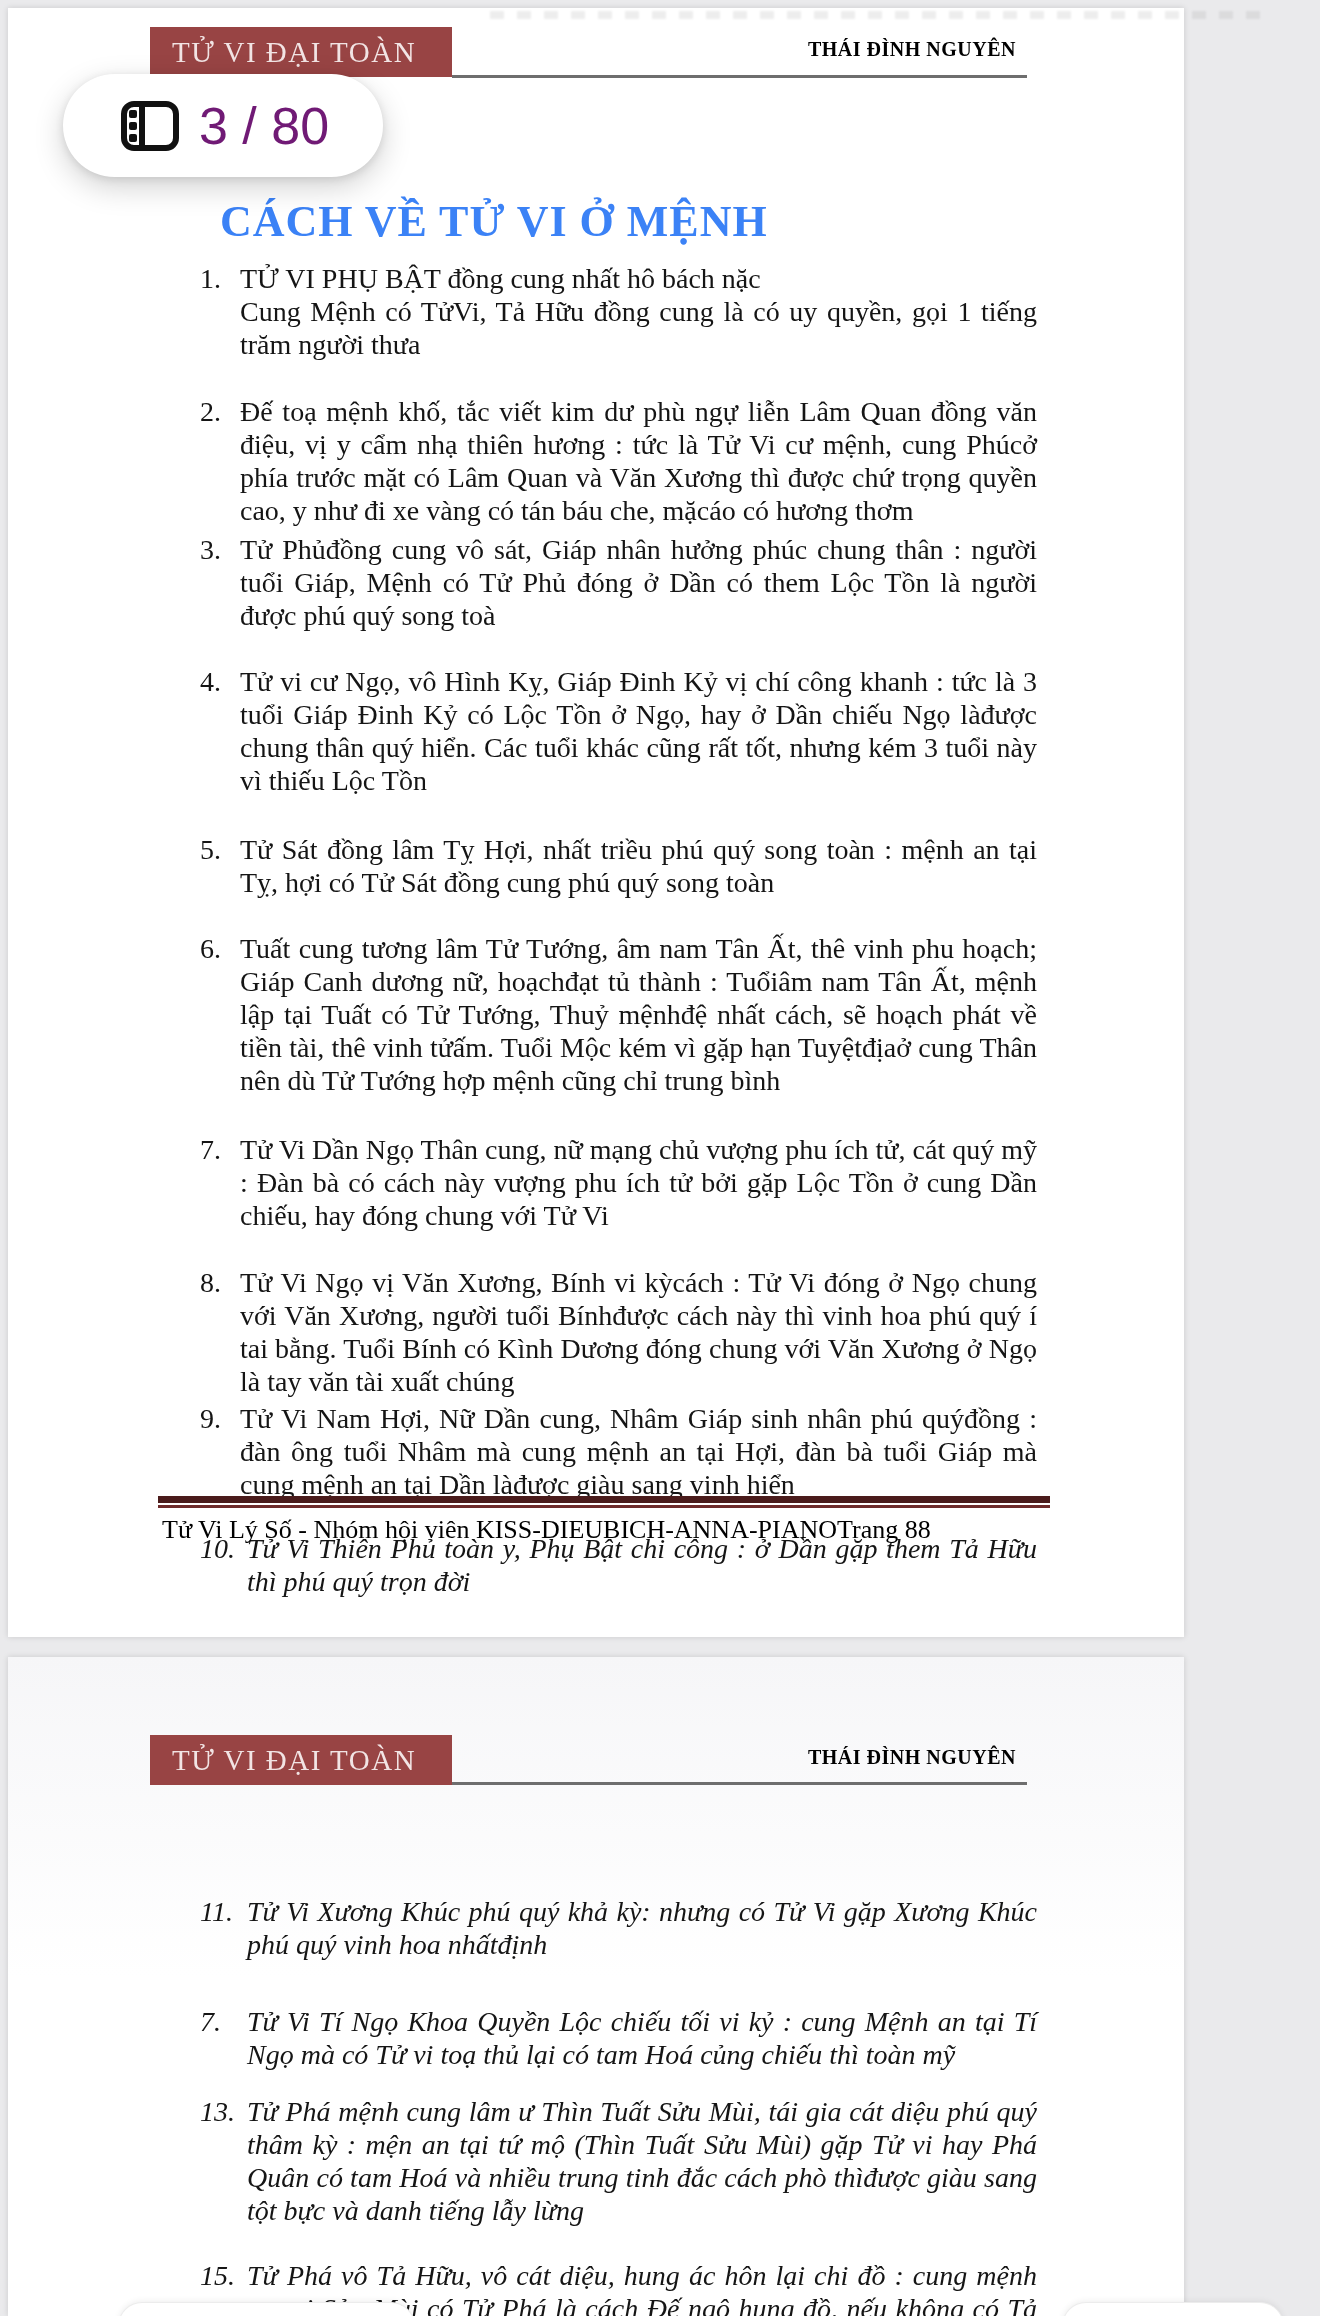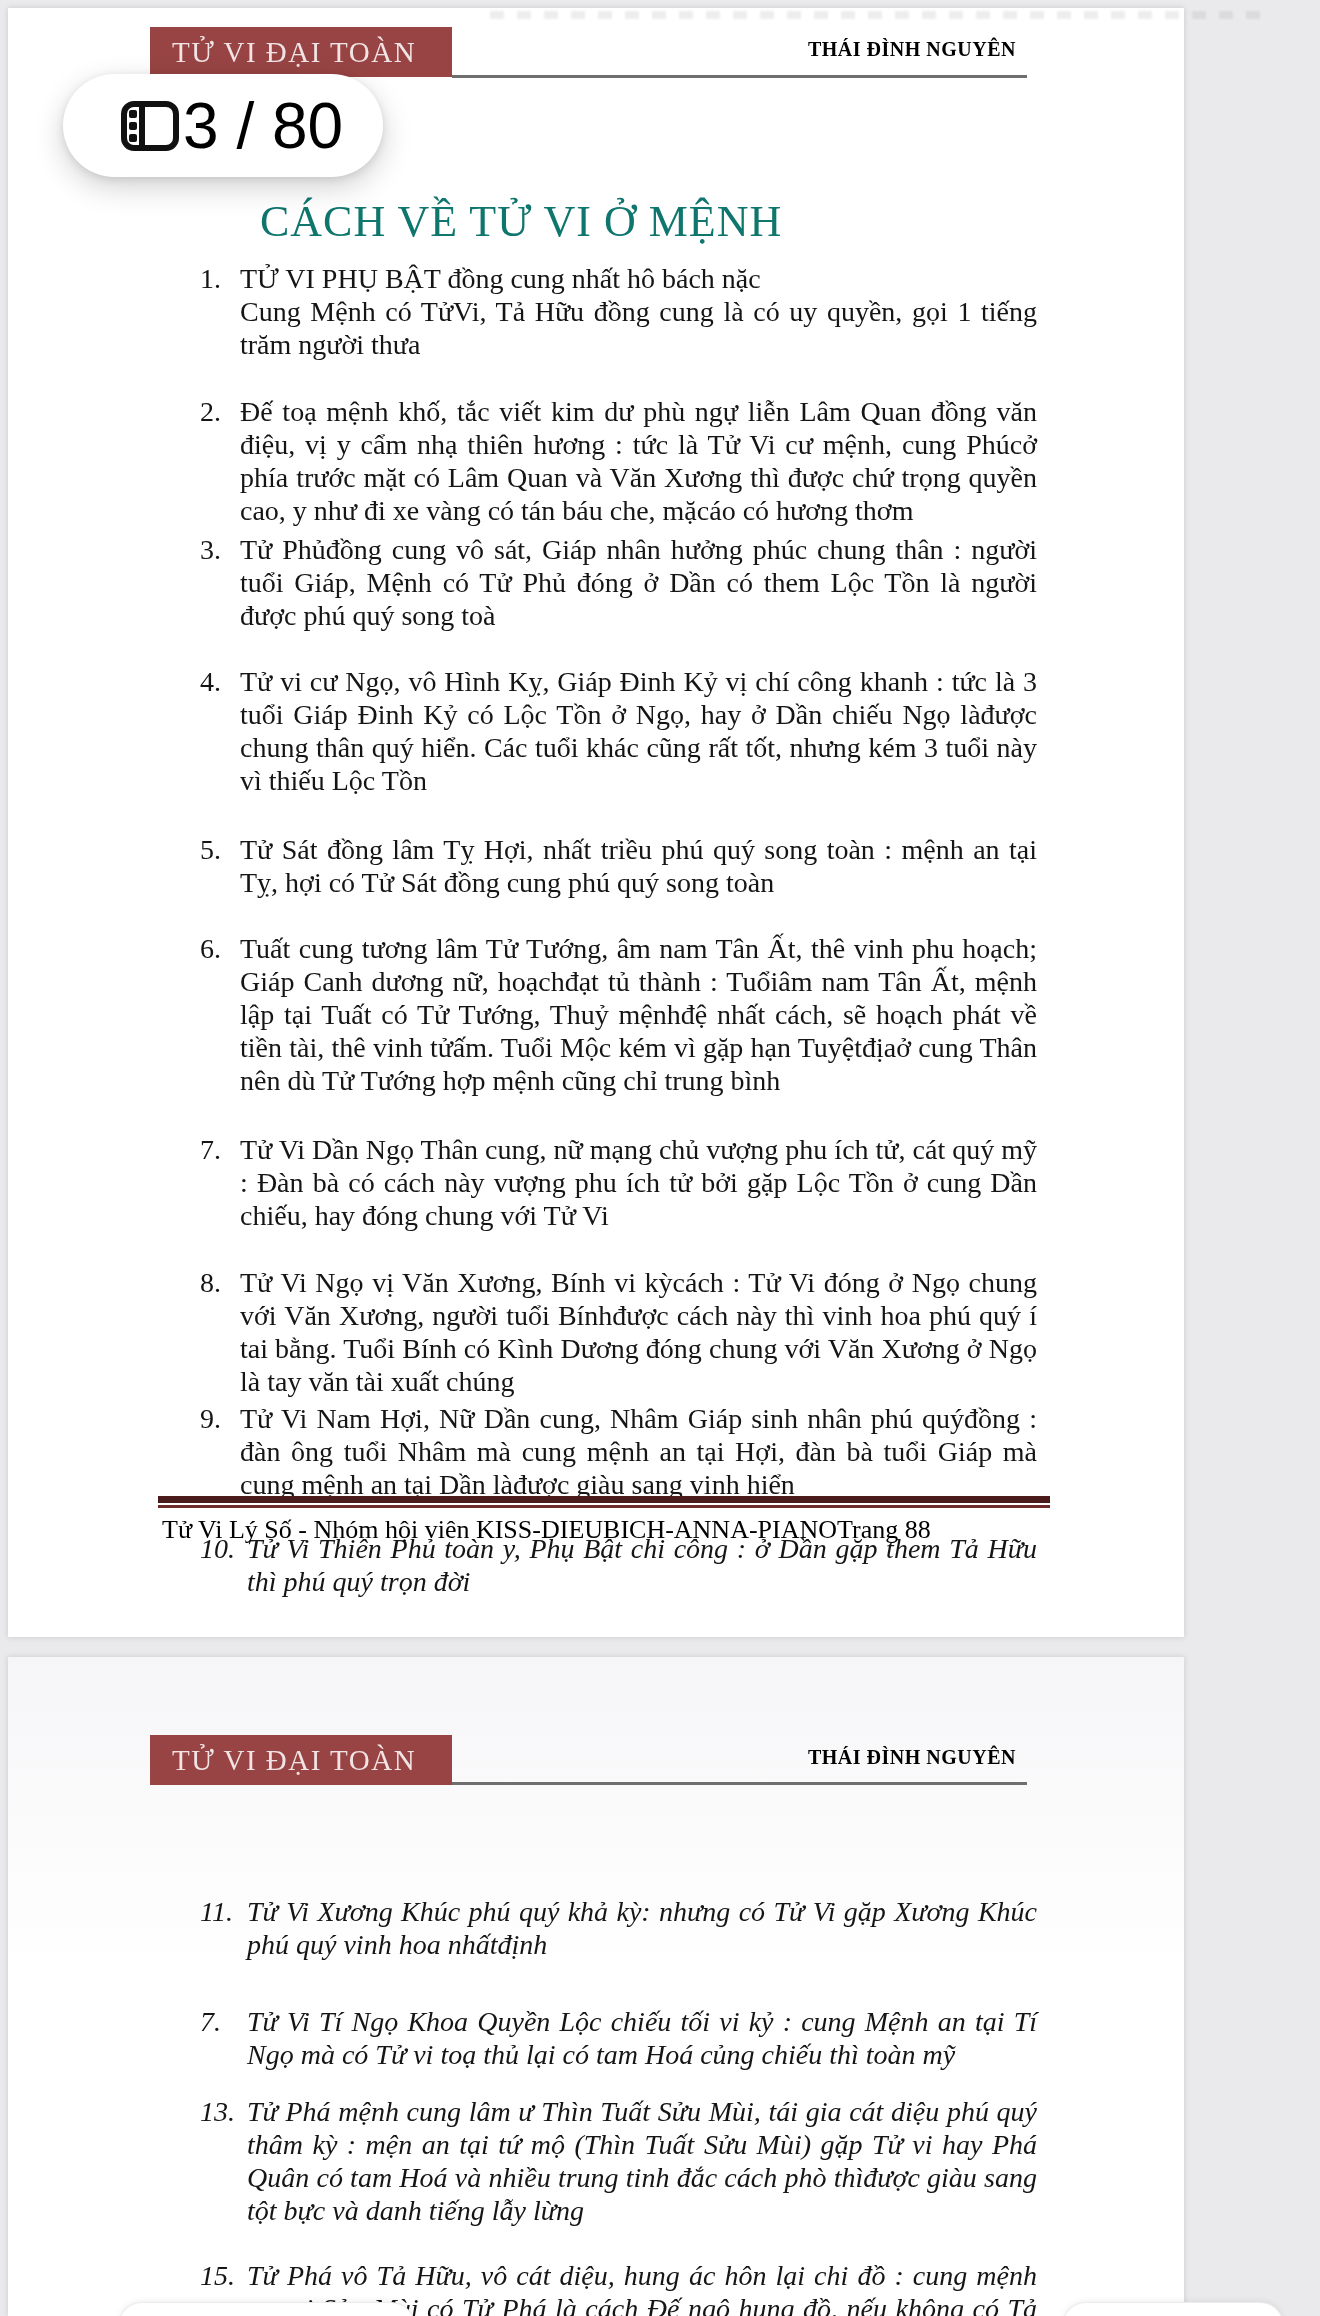--- a/index.html
+++ b/index.html
@@ -41,22 +41,22 @@
   #page2 .hdr-author { top:89px; }
 
   
   .page-body {
     position:absolute; top:0; left:0; right:0;
     padding-left:192px; padding-right:147px;
   }
   #page1 .page-body { padding-top:182px; }
   #page2 .page-body { padding-top:238px; }
   .section-title {
-    margin-left:60px; font-size:44px; font-weight:400; line-height:64px;
-    letter-spacing:1px; color:#0f766e; white-space:nowrap;
+    margin-left:20px; font-size:44px; font-weight:700; line-height:64px;
+    letter-spacing:1px; color:#3b82f6; white-space:nowrap;
   }
   .item { position:relative; padding-left:40px; font-size:28px; line-height:33px; }
   .item.wide { padding-left:47px;font-style:italic; }
   .item .num { position:absolute; left:0; top:0; }
   .item .itext { text-align:justify; white-space:pre-line; }
 
   
   .pg-footer { position:absolute; left:150px; right:134px; top:1482px; }
   .foot-rule-thick { height:7px; background:#4a1b1b; margin-top:6px; }
   .foot-rule-thin  { height:3px; background:#6e2b2b; margin-top:2px; }
@@ -78,21 +78,21 @@
   .pg-icon {
     position:relative; width:58px; height:50px;
     border:6px solid #111; border-radius:13px; flex:0 0 auto;
   }
   .pg-icon .divider { position:absolute; left:12px; top:0; bottom:0; width:6px; background:#111; }
   .pg-icon .dots {
     position:absolute; left:2px; top:3px; bottom:3px;
     display:flex; flex-direction:column; justify-content:space-between;
   }
   .pg-icon .dot { width:8px; height:8px; background:#111; border-radius:2px; }
-  .pill-label { margin-left:4px; font-size:64px; font-weight:500; color:#000000; white-space:nowrap; }
+  .pill-label { margin-left:20px; font-size:52px; font-weight:500; color:#701a75; white-space:nowrap; }
 
   
   .ghost-strip {
     position:absolute; left:490px; top:11px; width:770px; height:8px;
     background:repeating-linear-gradient(90deg, rgba(110,110,110,0.55) 0 14px, transparent 14px 27px);
     opacity:0.22; filter:blur(1px); z-index:5;
   }
   .bottom-frag {
     position:absolute; top:2302px; height:24px; background:#ffffff;
     border:1px solid #ececec; border-bottom:none; border-radius:28px 28px 0 0;

